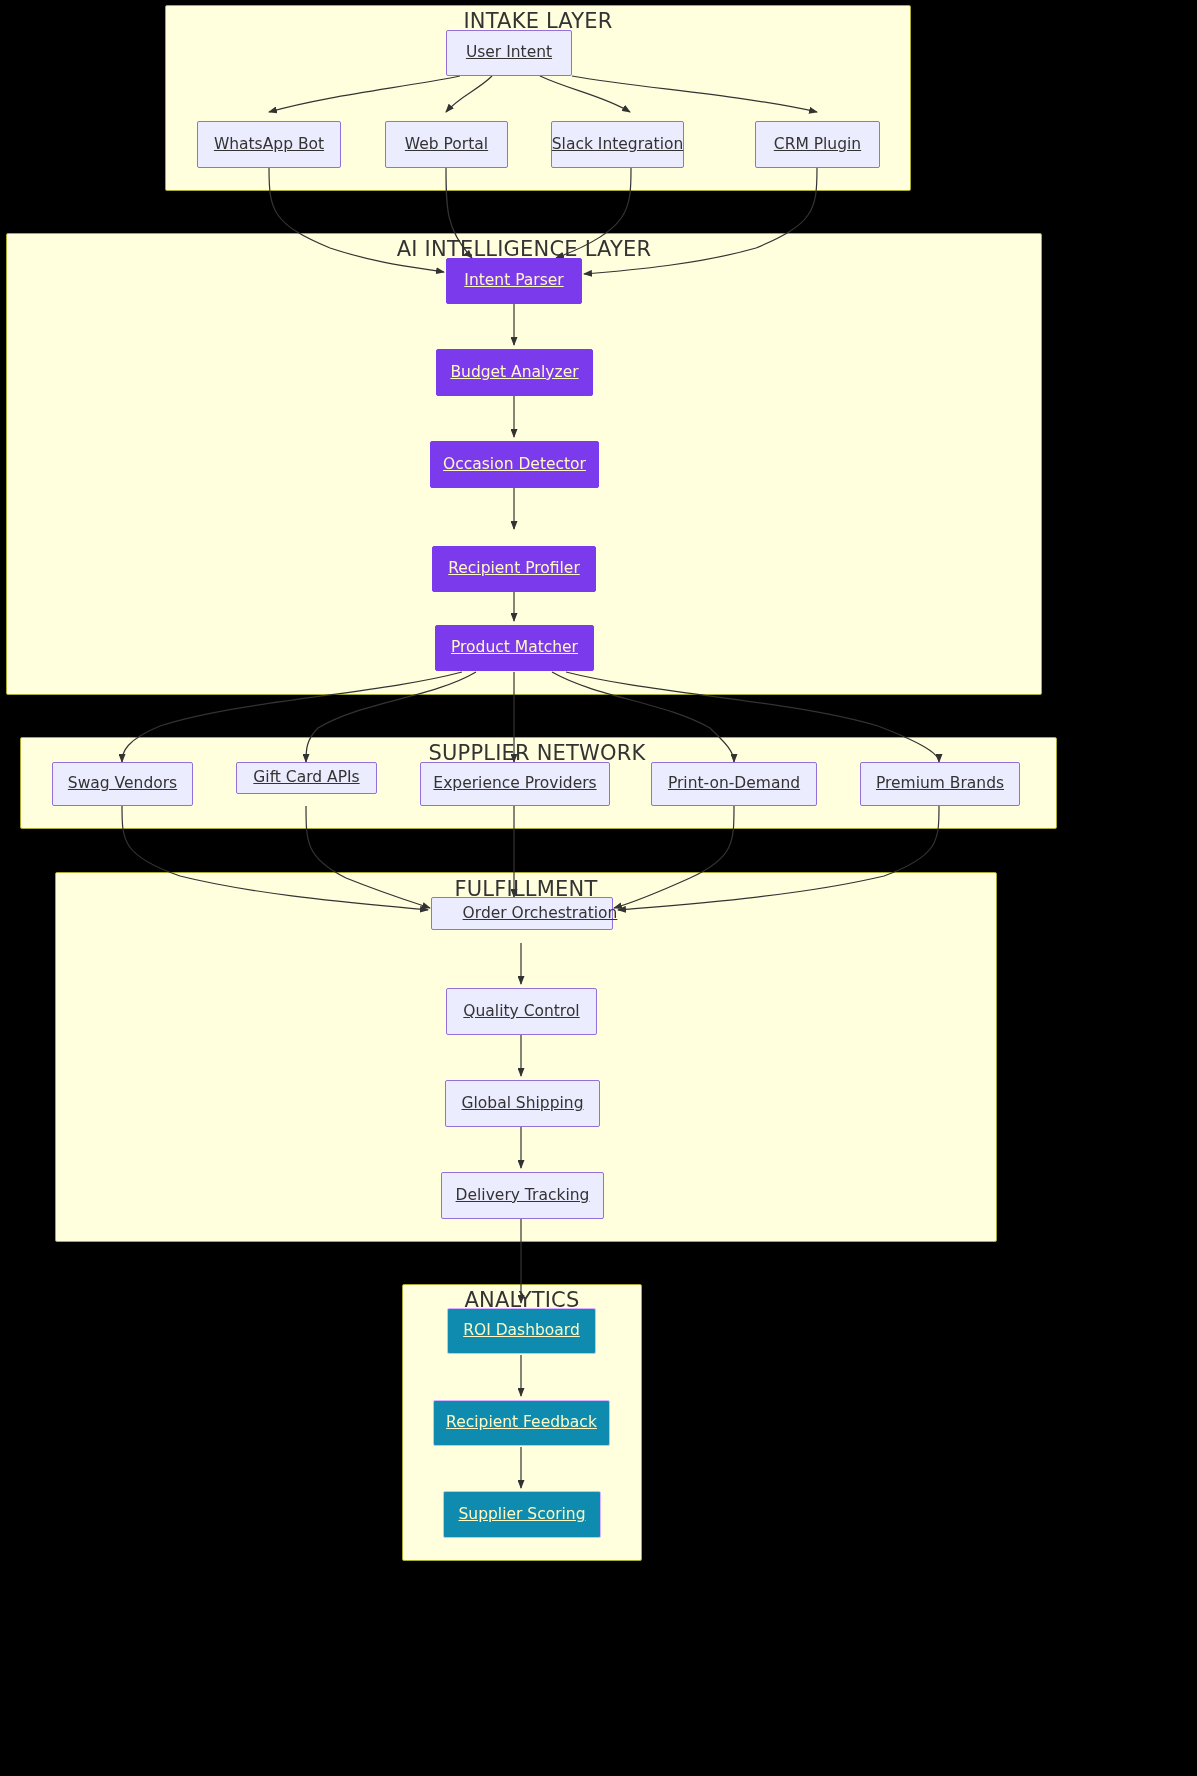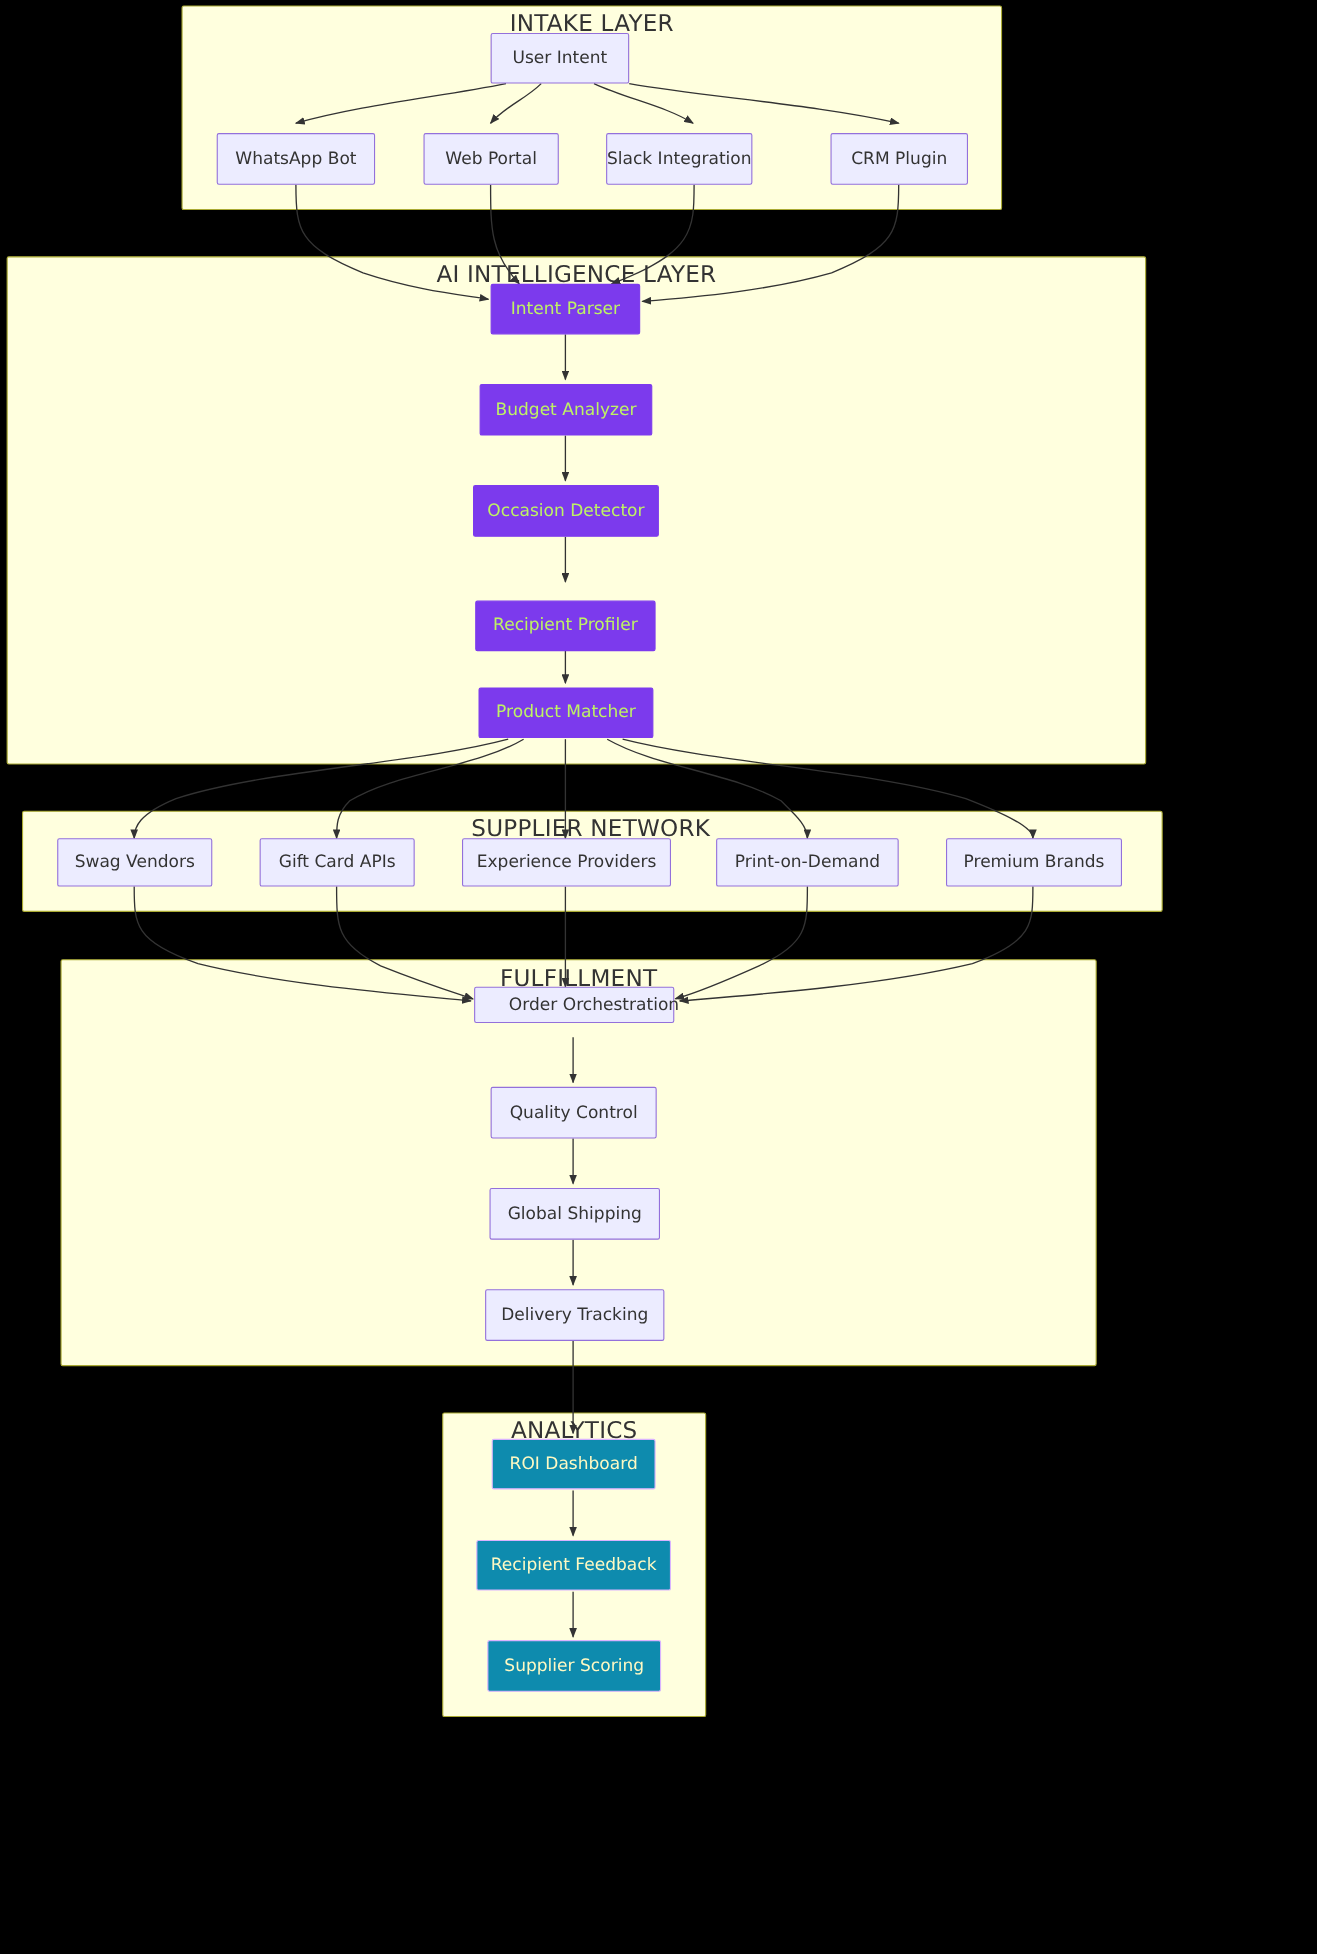--- a/index.html
+++ b/index.html
@@ -10,23 +10,23 @@
   svg.edges{position:absolute;left:0;top:0;width:1197px;height:1776px;pointer-events:none;}
 
   .cluster{position:absolute;box-sizing:border-box;
            background:#ffffde;border:1px solid #aaaa33;border-radius:2px;}
   .cluster-label{position:absolute;transform:translateX(-50%);
            font-size:21px;color:#333333;white-space:nowrap;letter-spacing:.2px;}
 
   .node{position:absolute;box-sizing:border-box;display:flex;
         align-items:center;justify-content:center;
         border-radius:2px;text-align:center;white-space:nowrap;
-        font-size:15.5px;line-height:1.1;}
+        font-size:15.5px;line-height:1.1;text-decoration:underline;}
   .node.default{background:#ececff;border:1px solid #9370db;color:#333333;}
-  .node.ai{background:#7c3aed;border:1px solid #7c3aed;color:#bef264;}
+  .node.ai{background:#7c3aed;border:1px solid #7c3aed;color:#fef9c3;}
   .node.analytics{background:#0e8bae;border:1px solid #d9b3ff;color:#fef9c3;}
 </style>
 </head>
 <body>
 
 <div id="stage">
 
   <div class="cluster" style="left:165px;top:5px;width:746px;height:186px;"></div>
   <div class="cluster-label" style="left:538px;top:9px;">INTAKE LAYER</div>
 
@@ -94,21 +94,21 @@
   <div class="node default" style="left:551px;top:121px;width:133px;height:47px;">Slack Integration</div>
   <div class="node default" style="left:755px;top:121px;width:125px;height:47px;">CRM Plugin</div>
 
   <div class="node ai" style="left:446px;top:258px;width:136px;height:46px;">Intent Parser</div>
   <div class="node ai" style="left:436px;top:349px;width:157px;height:47px;">Budget Analyzer</div>
   <div class="node ai" style="left:430px;top:441px;width:169px;height:47px;">Occasion Detector</div>
   <div class="node ai" style="left:432px;top:533px;width:164px;height:46px;margin-top:13px;">Recipient Profiler</div>
   <div class="node ai" style="left:435px;top:625px;width:159px;height:46px;">Product Matcher</div>
 
   <div class="node default" style="left:52px;top:762px;width:141px;height:44px;">Swag Vendors</div>
-  <div class="node default" style="left:236px;top:762px;width:141px;height:44px;">Gift Card APIs</div>
+  <div class="node default" style="left:236px;top:762px;width:141px;height:32px;">Gift Card APIs</div>
   <div class="node default" style="left:420px;top:762px;width:190px;height:44px;">Experience Providers</div>
   <div class="node default" style="left:651px;top:762px;width:166px;height:44px;">Print-on-Demand</div>
   <div class="node default" style="left:860px;top:762px;width:160px;height:44px;">Premium Brands</div>
 
   <div class="node default" style="left:431px;top:897px;width:182px;height:33px;padding-left:36px;">Order Orchestration</div>
   <div class="node default" style="left:446px;top:988px;width:151px;height:47px;">Quality Control</div>
   <div class="node default" style="left:445px;top:1080px;width:155px;height:47px;">Global Shipping</div>
   <div class="node default" style="left:441px;top:1172px;width:163px;height:47px;">Delivery Tracking</div>
 
   <div class="node analytics" style="left:447px;top:1308px;width:149px;height:46px;">ROI Dashboard</div>

